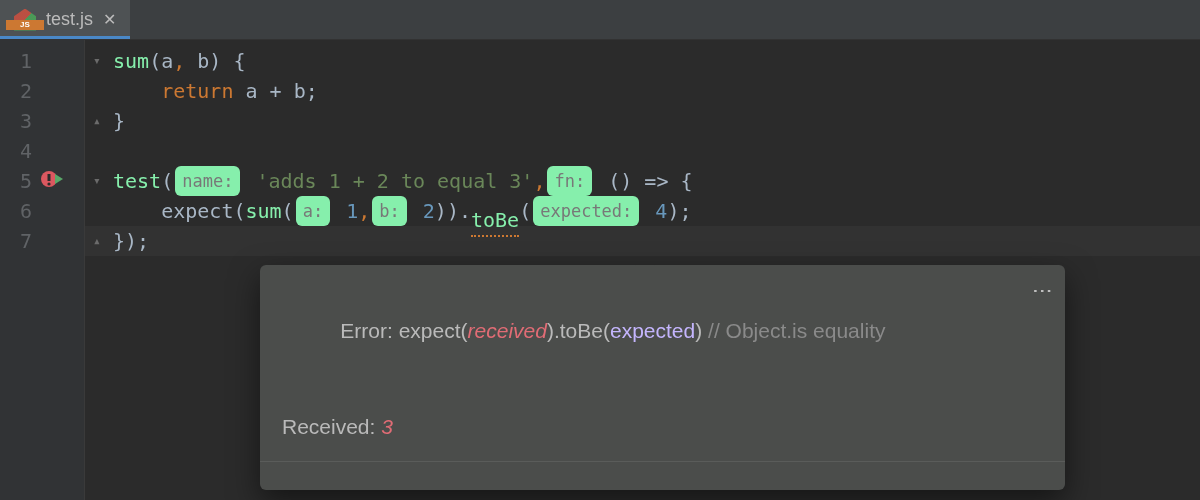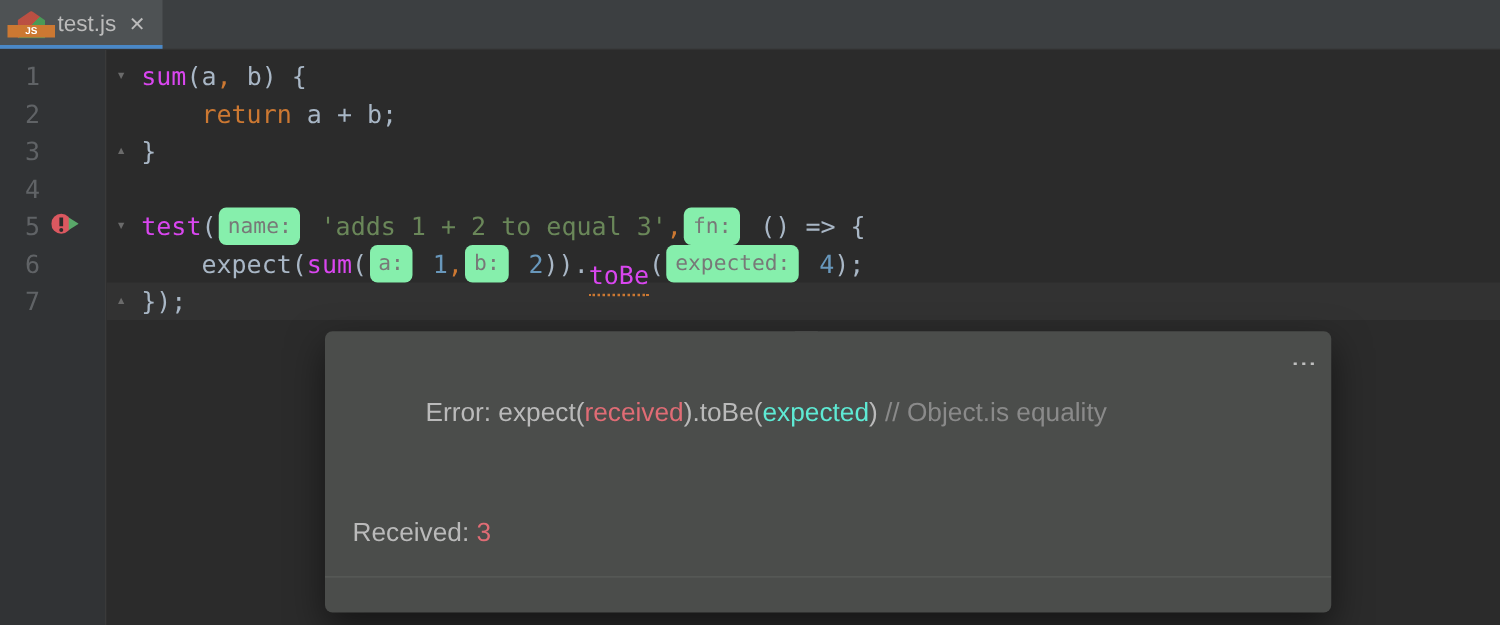--- a/index.html
+++ b/index.html
@@ -73,21 +73,21 @@
     font-size:20px; line-height:30px;
     padding-top:6px; padding-left:8px;
   }
   .code .line { height:30px; white-space:pre; display:flex; align-items:center;}
   .fold {
     display:inline-block; width:14px; color:#6b6b6b; font-size:13px;
     margin-right:6px;
   }
   .fold.none{visibility:hidden;}
   .kw{color:#cc7832;}
-  .fn{color:#d946ef;}
+  .fn{color:#86efac;}
   .id{color:#a9b7c6;}
   .pn{color:#a9b7c6;}
   .str{color:#6a8759;}
   .num{color:#6897bb;}
   .hint{
     color:#787878; font-size:17px;
     background:#86efac;
     padding:0 7px; border-radius:6px;
     margin:0 4px 0 2px;
   }
@@ -109,22 +109,22 @@
     border-left:10px solid transparent;
     border-right:10px solid transparent;
     border-bottom:10px solid #4b4d4b;
   }
   .popup-body{
     padding:18px 22px 18px 22px;
     color:#bababa;
     font-size:21px; line-height:32px;
   }
   .popup-body .row{ white-space:pre; }
-  .red{color:#e06c75;}
-  .grn{color:#5eead4;}
+  .red{color:#e06c75;font-style:italic;}
+  .grn{color:#c4b5fd;}
   .cmt{color:#8a8a8a;}
   .popup .kebab{
     position:absolute; top:16px; right:18px;
     color:#bfbfbf; font-size:20px; letter-spacing:0; line-height:8px;
     writing-mode:vertical-rl;
     cursor:pointer;
   }
   .popup-footer{
     border-top:1px solid #5a5c5a;
     display:flex; align-items:center;

